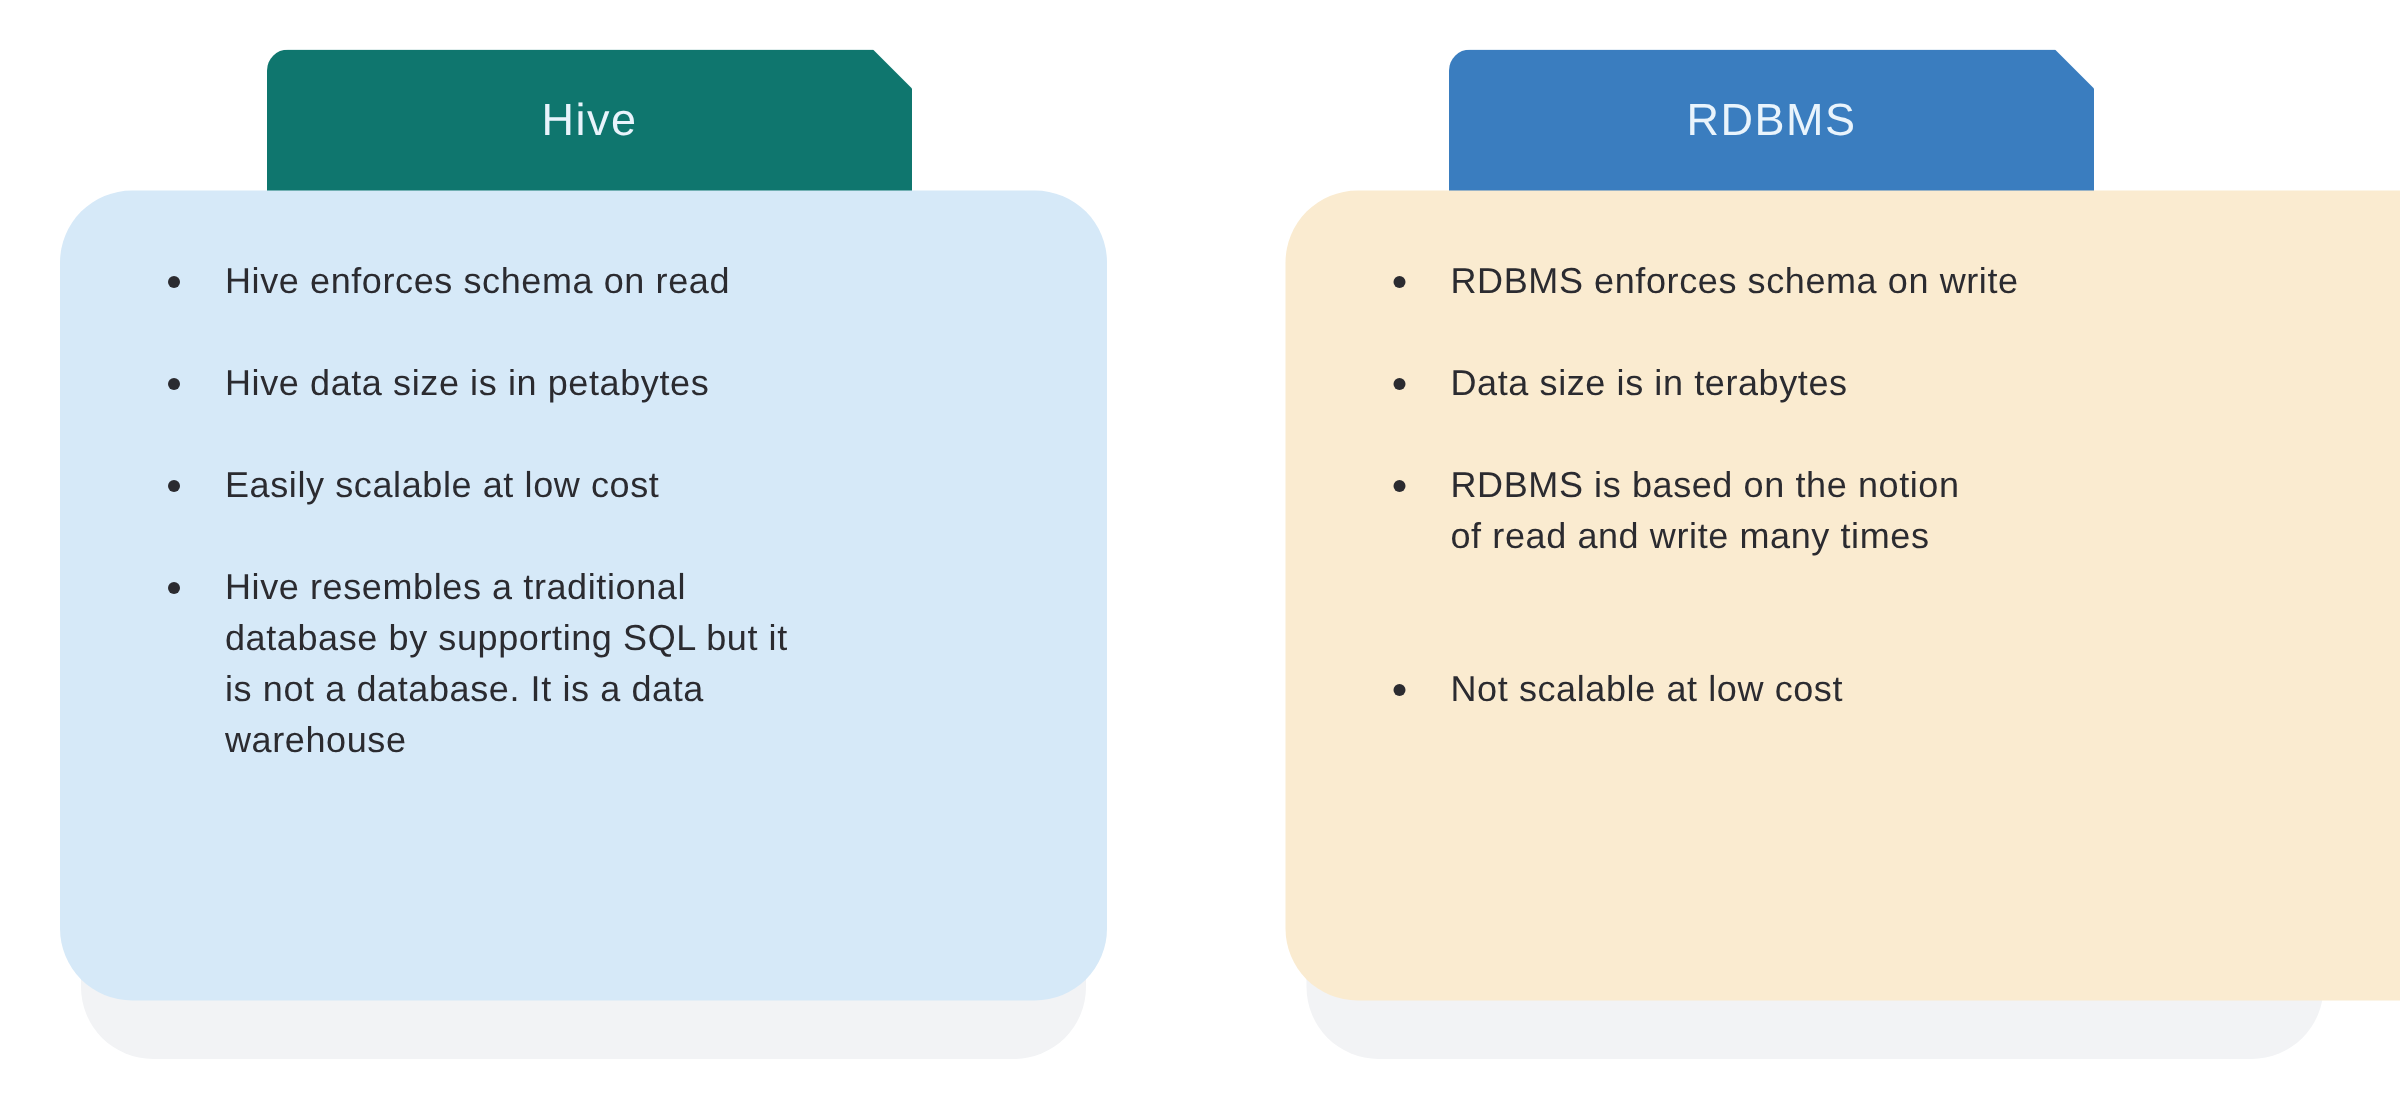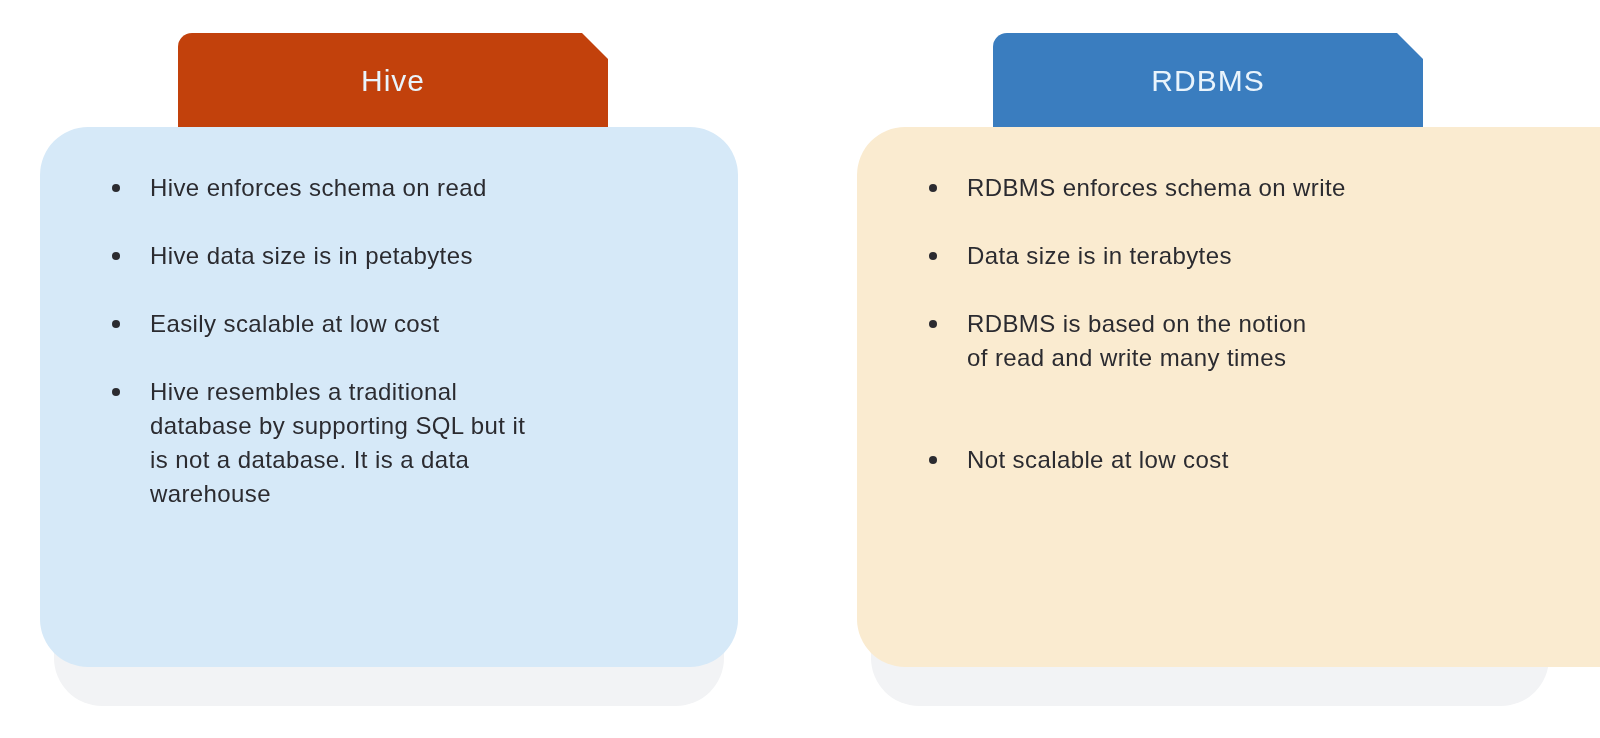--- a/index.html
+++ b/index.html
@@ -25,21 +25,21 @@
     display: flex;
     align-items: center;
     justify-content: center;
     font-size: 30px;
     letter-spacing: 1px;
     border-radius: 14px 0 0 0;
     clip-path: polygon(0 0, calc(100% - 26px) 0, 100% 26px, 100% 100%, 0 100%);
     z-index: 1;
   }
   .tab-left  { left: 178px; }
-  .tab-right { left: 993px; }
+  .tab-right { left: 966px; }
 
   .shadow-card {
     position: absolute;
     top: 168px;
     height: 538px;
     border-radius: 48px;
     z-index: 0;
   }
   .shadow-left  { left: 54px;  width: 670px; }
   .shadow-right { left: 871px; width: 678px; }
@@ -83,21 +83,21 @@
     background: currentColor;
   }
   li.extra-gap { margin-top: 34px; }
 </style>
 </head>
 <body>
 
 <div class="canvas" style="background: rgb(255, 255, 255);">
 
   <div class="card-group">
-    <div class="tab tab-left" style="background: #c2410c; color: rgb(233, 244, 252);">Hive</div>
+    <div class="tab tab-left" style="background: #0f766e; color: rgb(233, 244, 252);">Hive</div>
 
     <div class="shadow-card shadow-left" style="background: rgb(242, 243, 245);"></div>
 
     <div class="body-card body-left" style="background: rgb(214, 233, 248); color: rgb(43, 43, 48);">
       <ul class="points">
         <li>Hive enforces schema on read</li>
         <li>Hive data size is in petabytes</li>
         <li>Easily scalable at low cost</li>
         <li>Hive resembles a traditional
 database by supporting SQL but it

